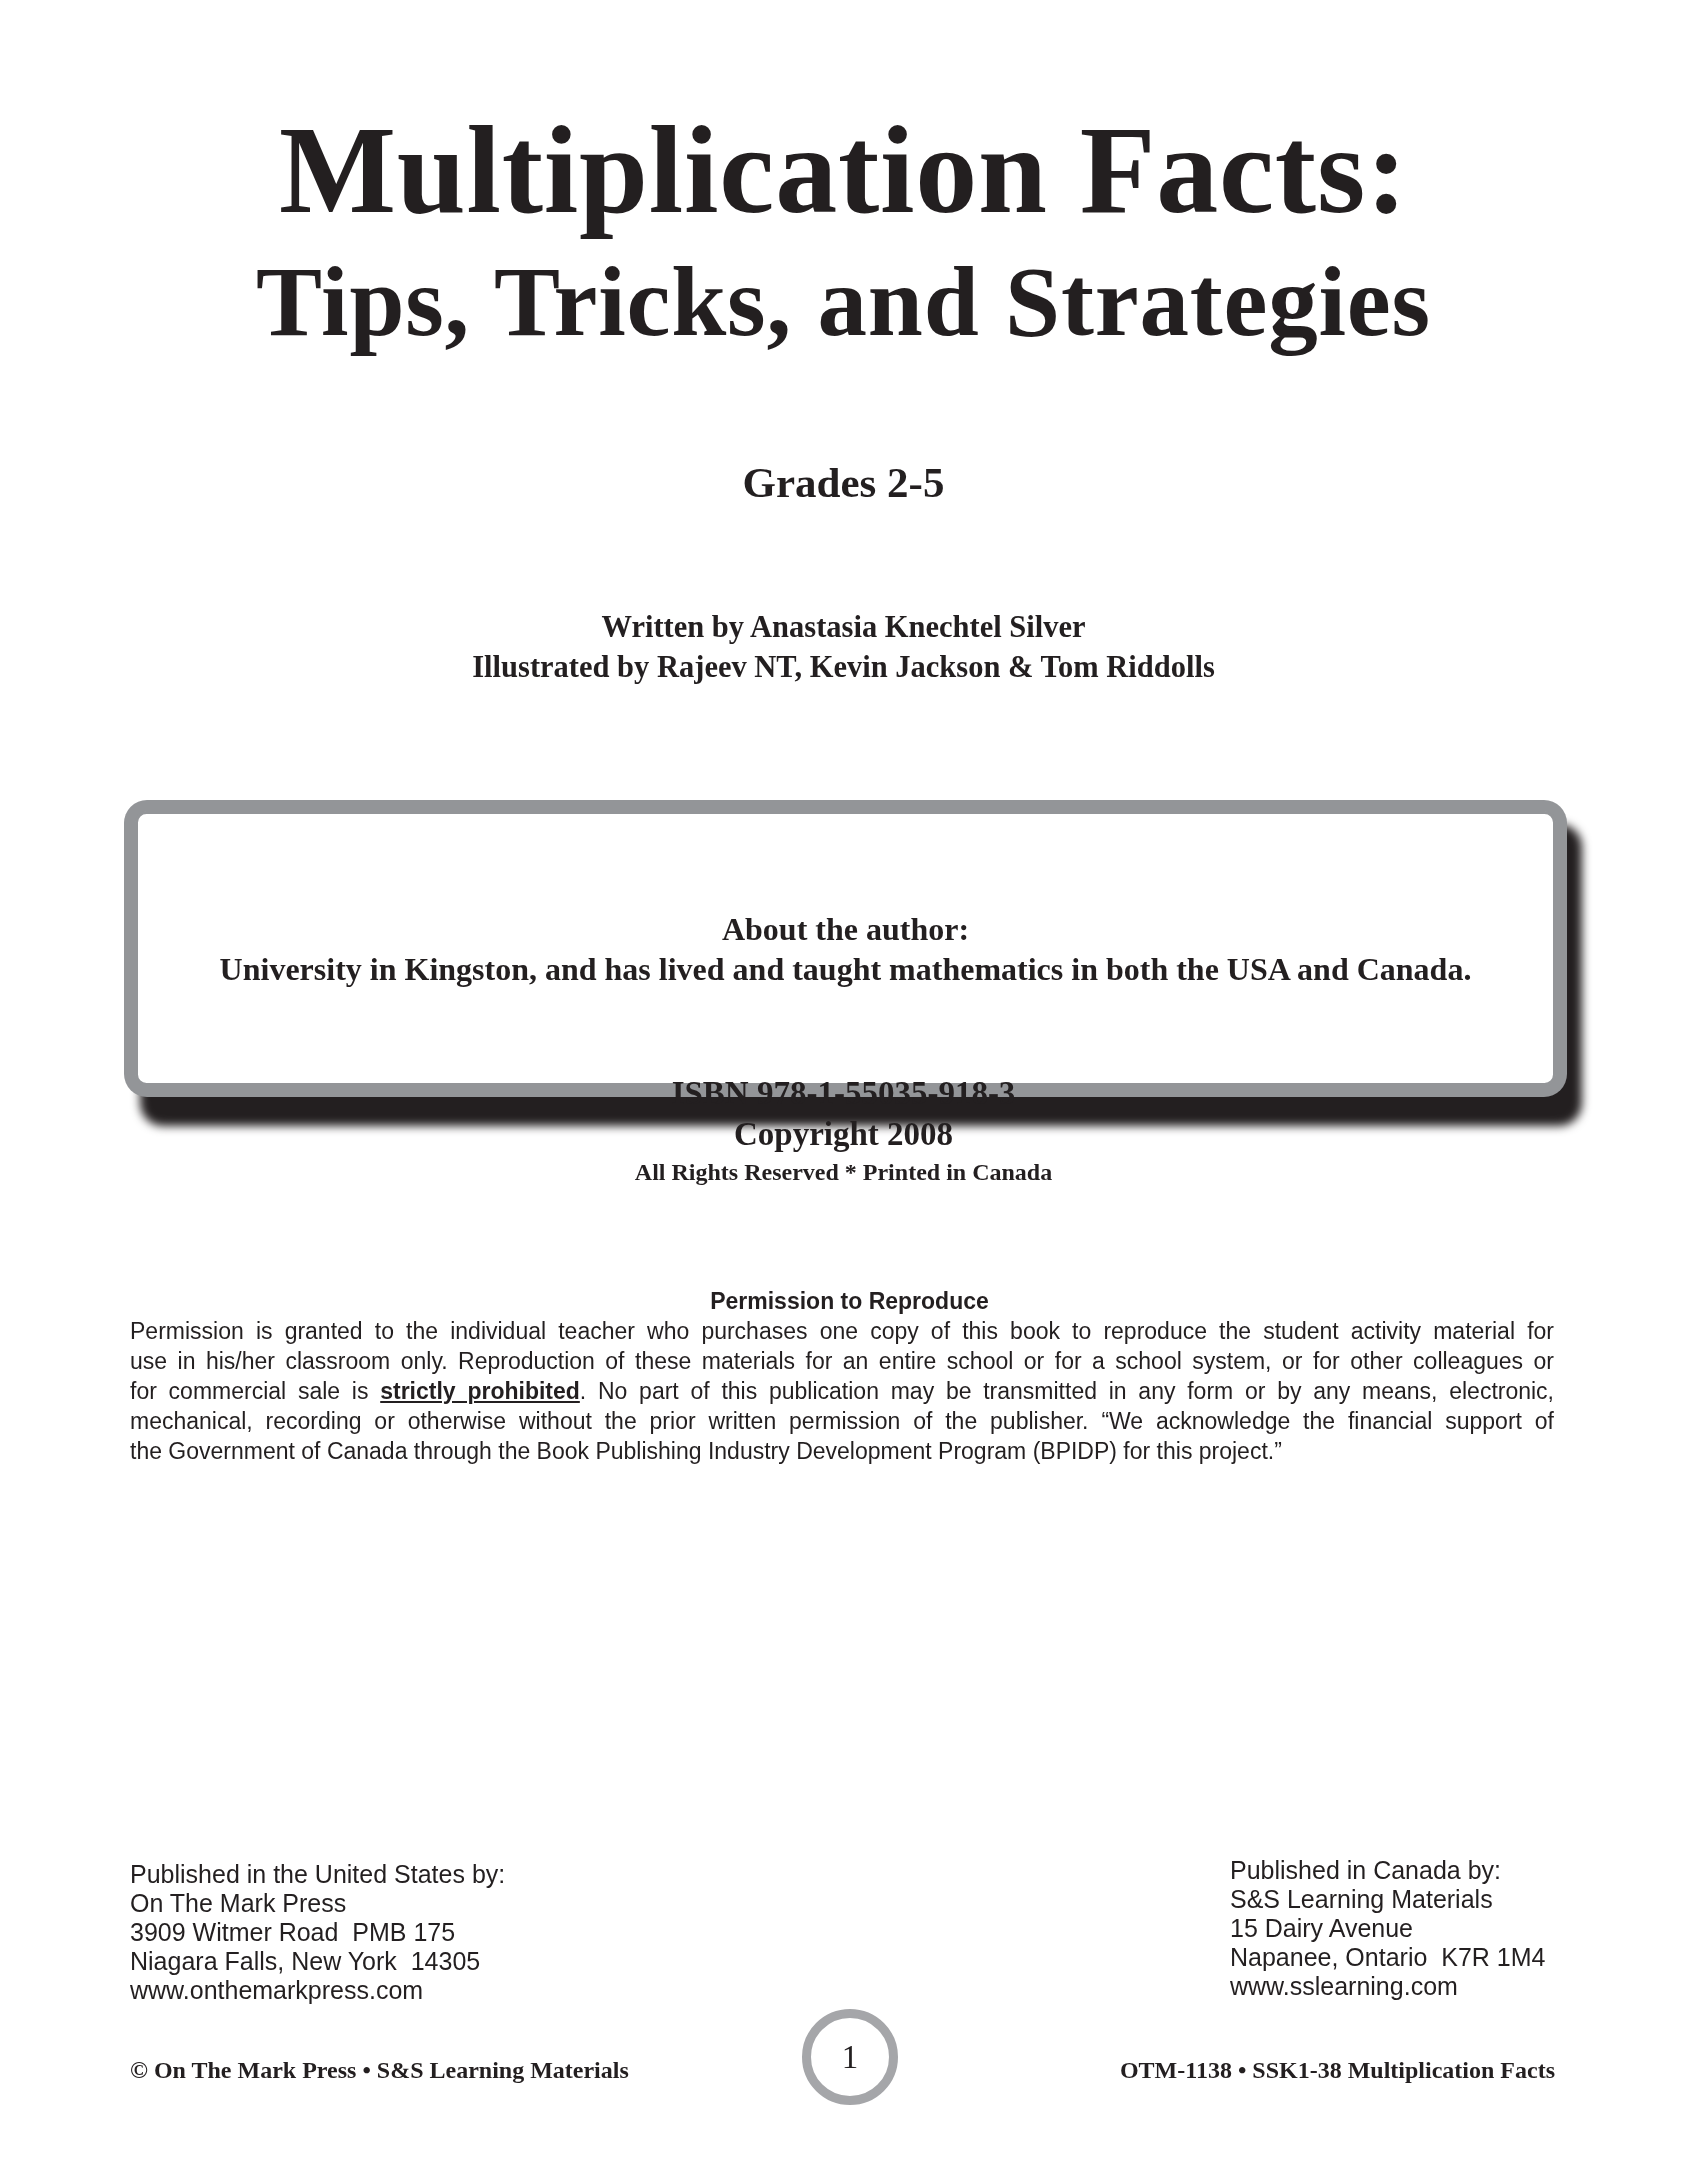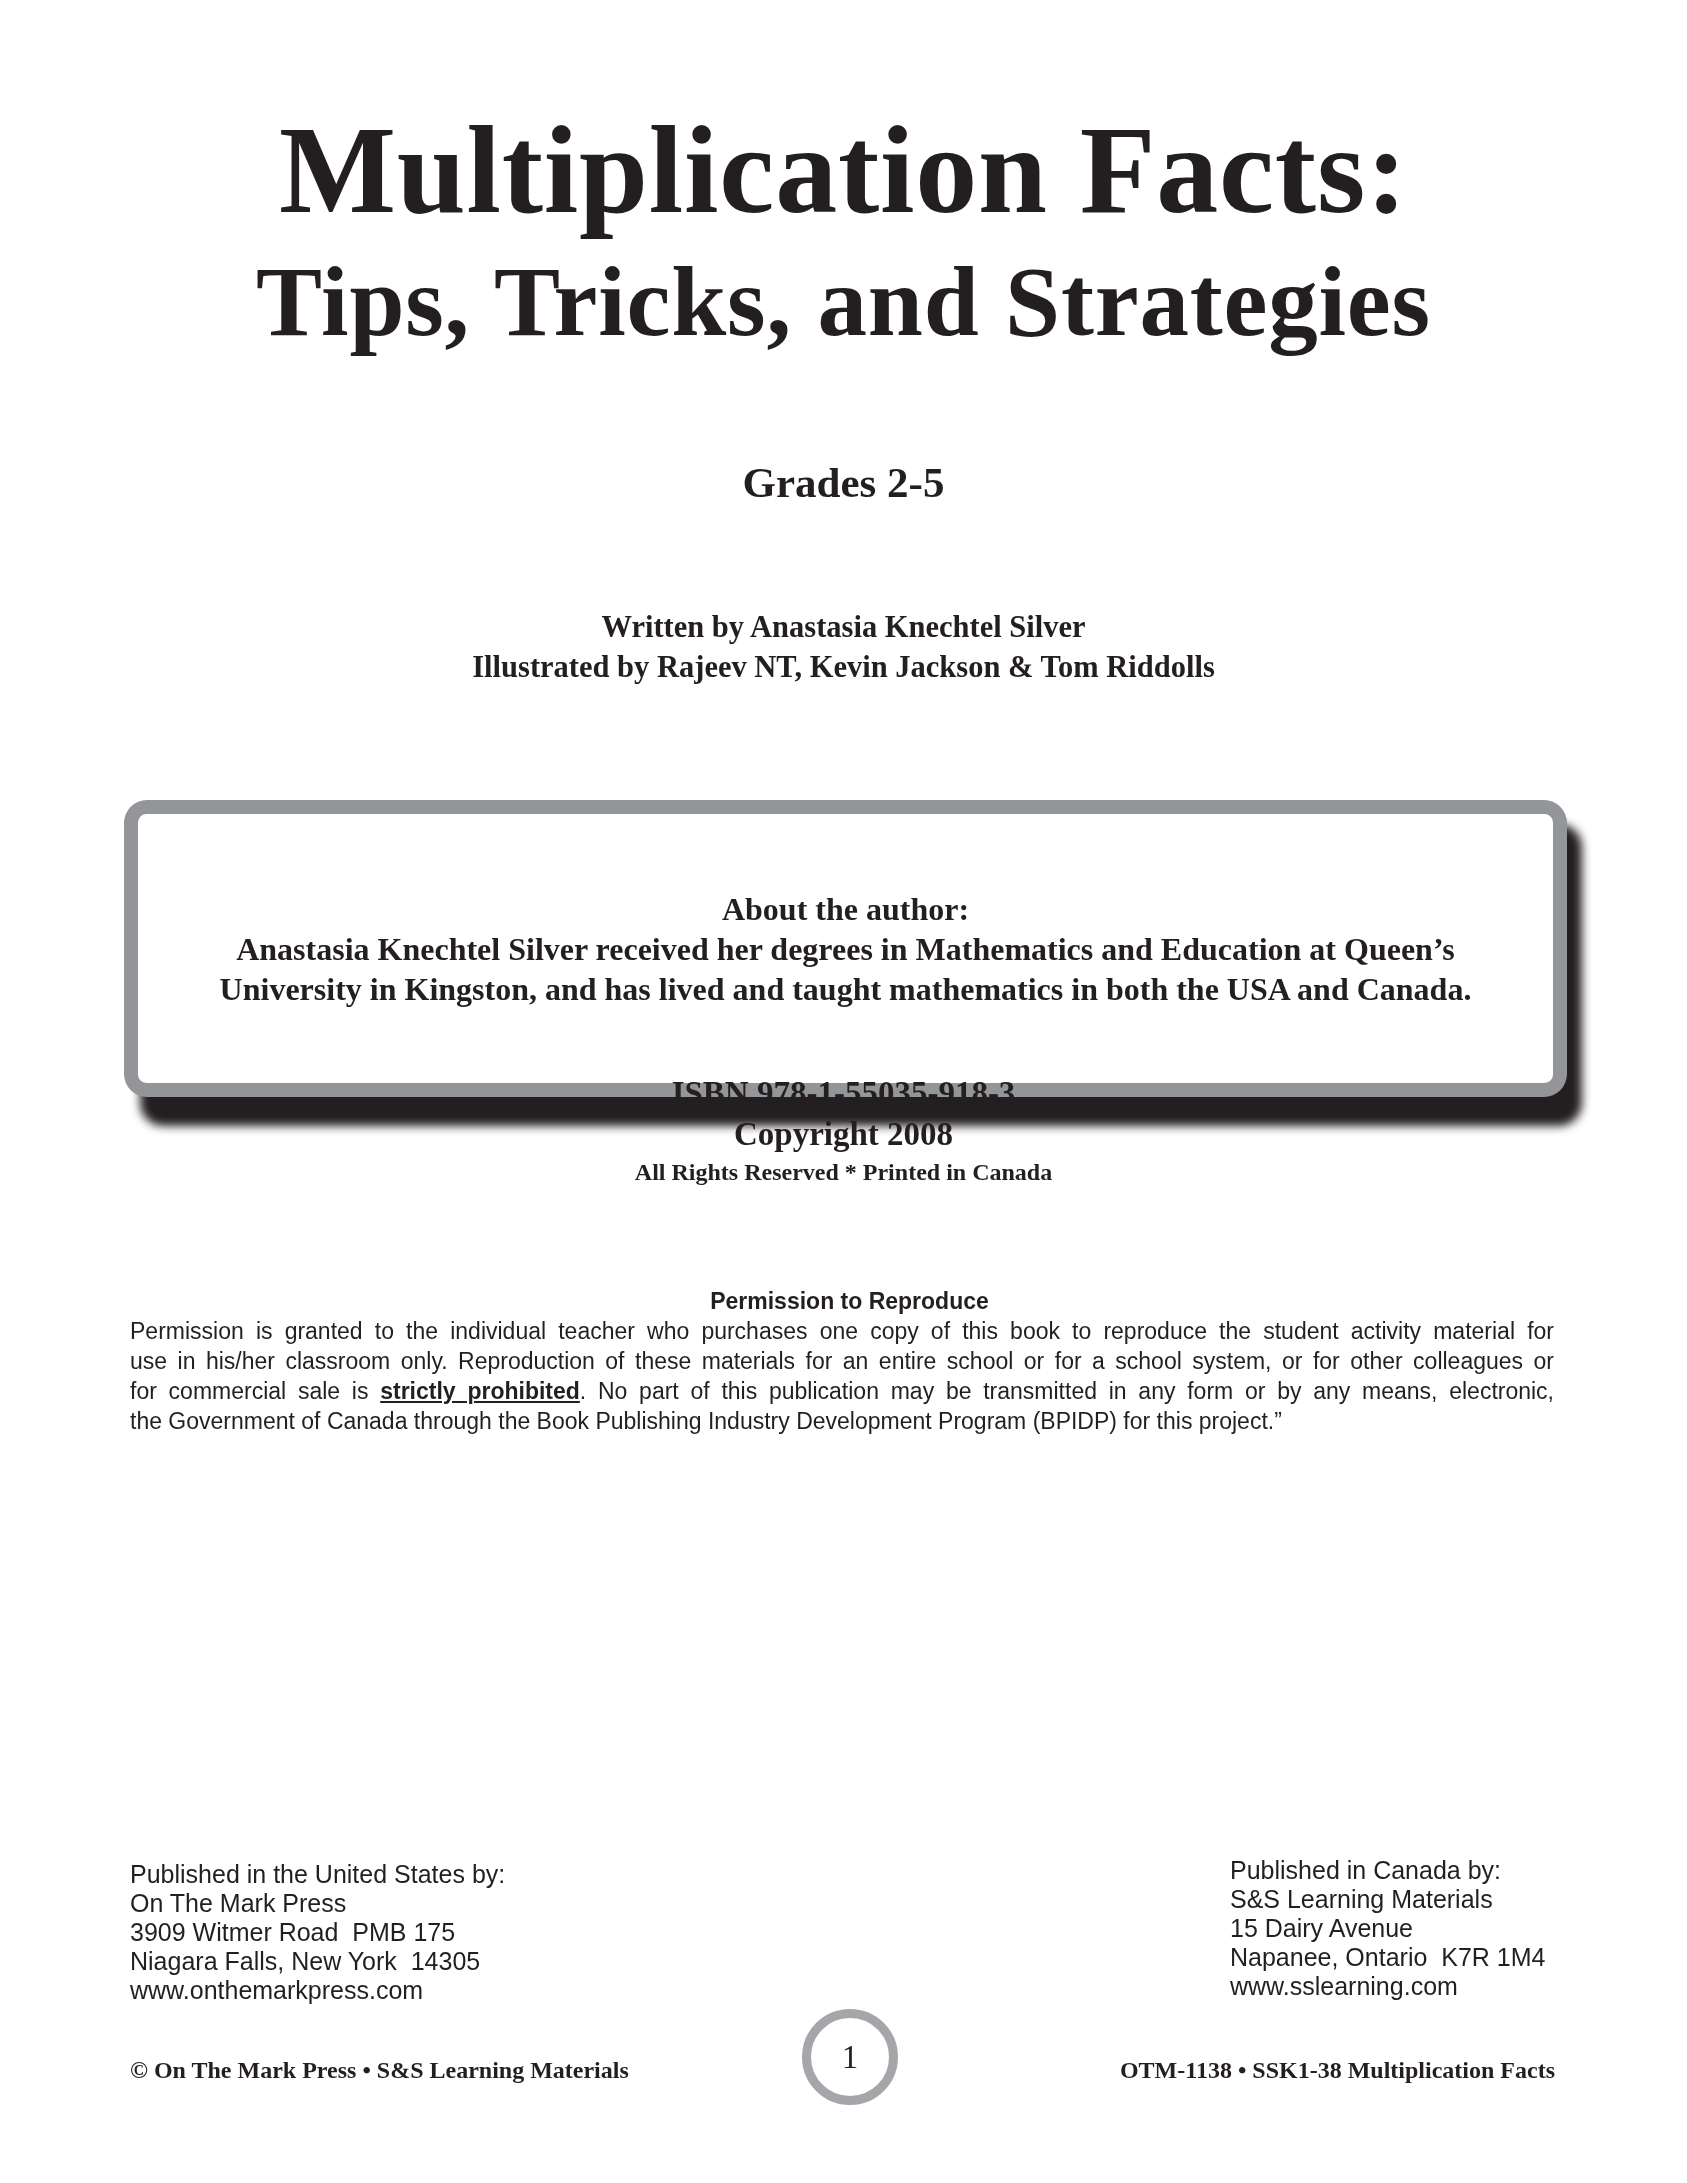--- a/index.html
+++ b/index.html
@@ -58,35 +58,35 @@
 <div id="grades" class="abs center serif">Grades 2-5</div>
 
 <div id="written-by" class="abs center serif">Written by Anastasia Knechtel Silver</div>
 <div id="illustrated-by" class="abs center serif">Illustrated by Rajeev NT, Kevin Jackson &amp; Tom Riddolls</div>
 
 <div id="about-shadow" class="abs"></div>
 <div id="about-box" class="abs">
   <div id="about-inner-ring">
     <div id="about-inner">
       <div class="about-line serif">About the author:</div>
-      <div class="about-line serif">Anastasia Knechtel Silver received her degrees in Mathematics and Education at Queen’s</div>
       <div class="about-line serif">University in Kingston, and has lived and taught mathematics in both the USA and Canada.</div>
     </div>
   </div>
 </div>
 
 <div id="isbn" class="abs center serif">ISBN 978-1-55035-918-3</div>
 <div id="copyright" class="abs center serif">Copyright 2008</div>
 <div id="rights" class="abs center serif">All Rights Reserved * Printed in Canada</div>
 
 <div id="perm-heading" class="abs center sans">Permission to Reproduce</div>
 <div id="perm-body" class="abs sans">
   <span class="line">Permission is granted to the individual teacher who purchases one copy of this book to reproduce the student activity material for</span>
   <span class="line">use in his/her classroom only.  Reproduction of these materials for an entire school or for a school system, or for other colleagues or</span>
   <span class="line"><span>for commercial sale is </span><span class="strict">strictly prohibited</span><span>.  No part of this publication may be transmitted in any form or by any means, electronic,</span></span>
+  <span class="line">mechanical, recording or otherwise without the prior written permission of the publisher.  “We acknowledge the financial support of</span>
   <span class="line last">the Government of Canada through the Book Publishing Industry Development Program (BPIDP) for this project.”</span>
 </div>
 
 <div id="pub-us" class="abs sans pub-block">
   <span class="pub-line">Published in the United States by:</span>
   <span class="pub-line">On The Mark Press</span>
   <span class="pub-line">3909 Witmer Road  PMB 175</span>
   <span class="pub-line">Niagara Falls, New York  14305</span>
   <span class="pub-line">www.onthemarkpress.com</span>
 </div>

